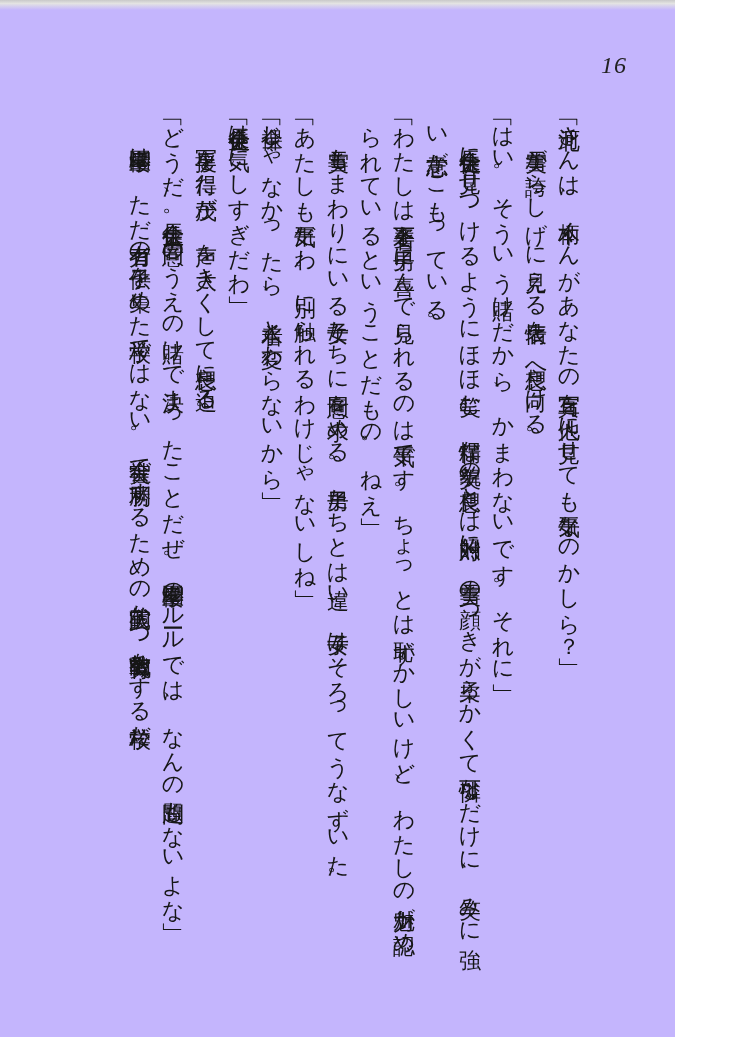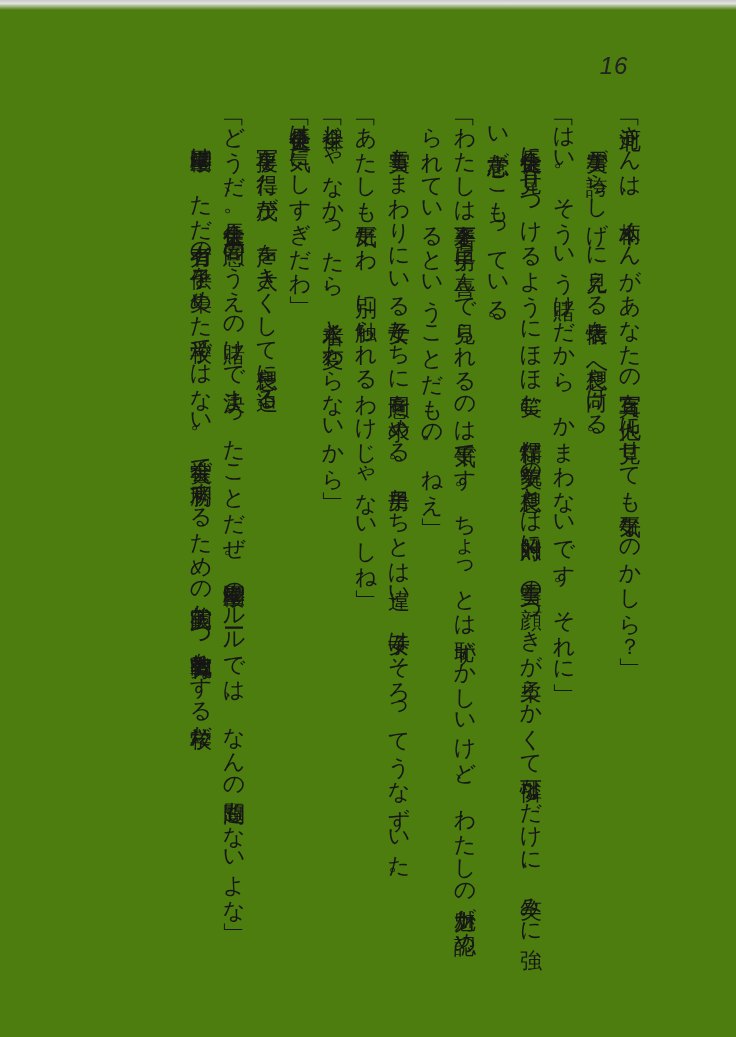--- a/index.html
+++ b/index.html
@@ -2,25 +2,25 @@
 <html lang="ja"><head>
 <meta charset="utf-8">
 <style>
   html, body {
     margin: 0;
     padding: 0;
     background: #ffffff;
   }
   .page {
     position: relative;
-    width: 736px;
+    width: 675px;
     height: 1037px;
-    background: #4d7c0f;
+    background: #c4b5fd;
     overflow: hidden;
-    font-family: Liberation Sans, sans-serif;
+    font-family: Liberation Serif, serif;
   }
   
   .scan-edge-top {
     position: absolute;
     top: 0; left: 0; right: 0;
     height: 10px;
     background: linear-gradient(to bottom,
       #c9c9c9 0%, #e3e3e2 35%, rgba(253,253,252,0) 100%);
     pointer-events: none;
   }

